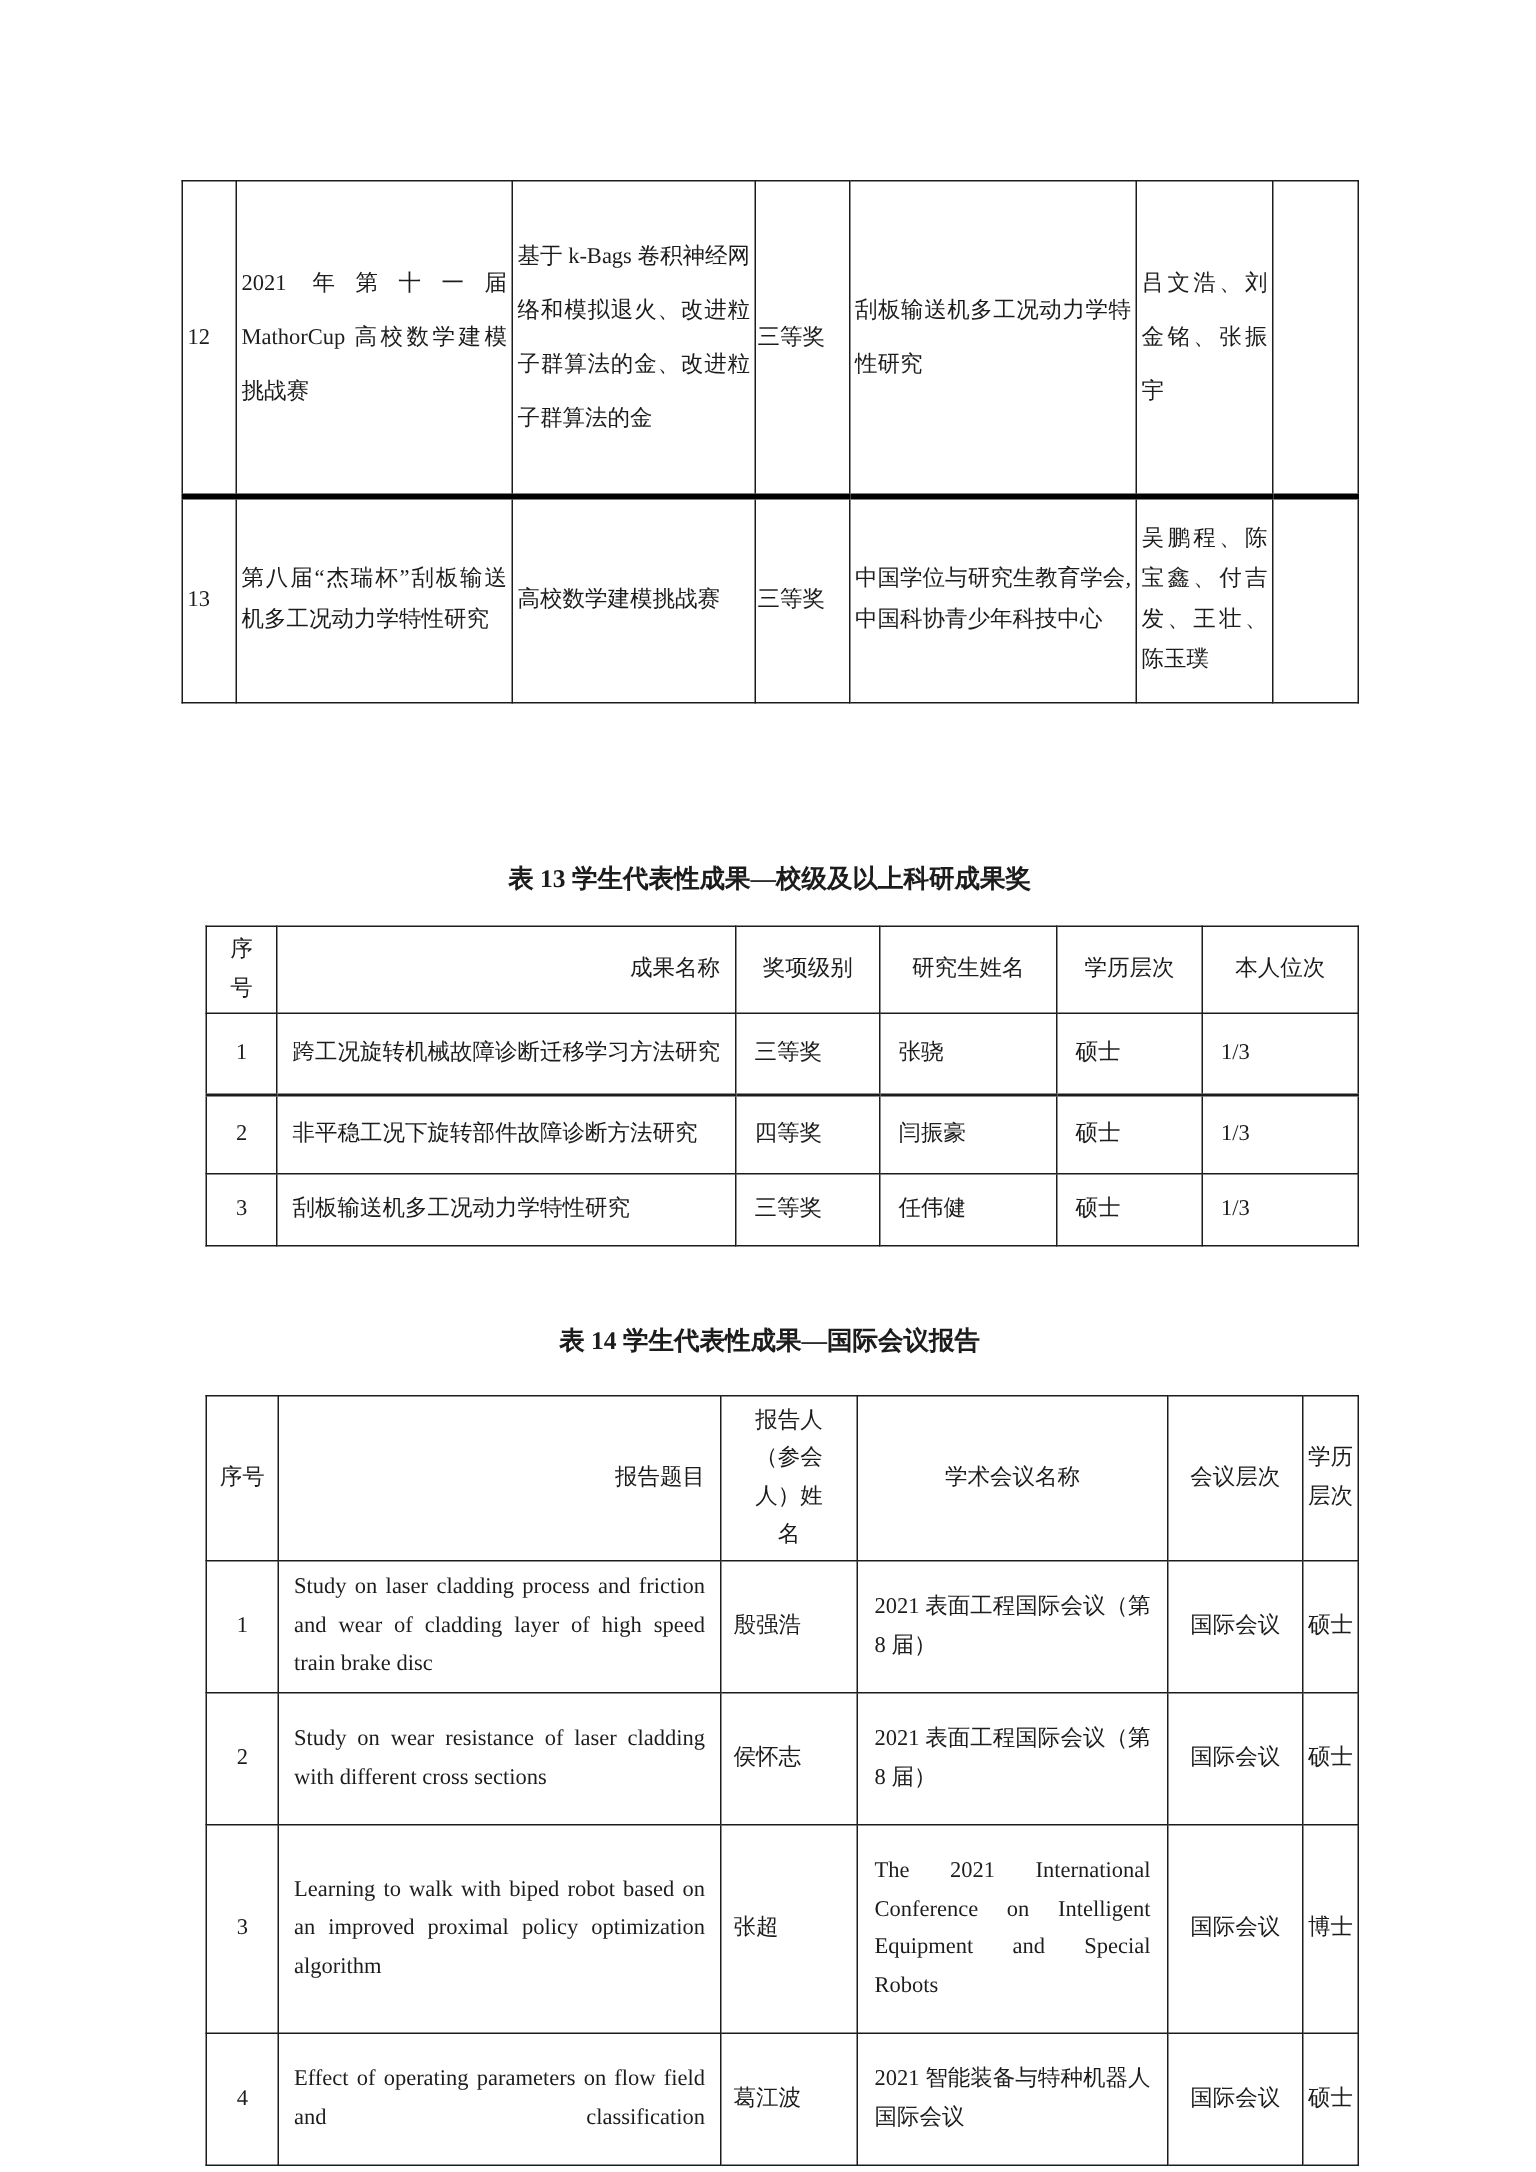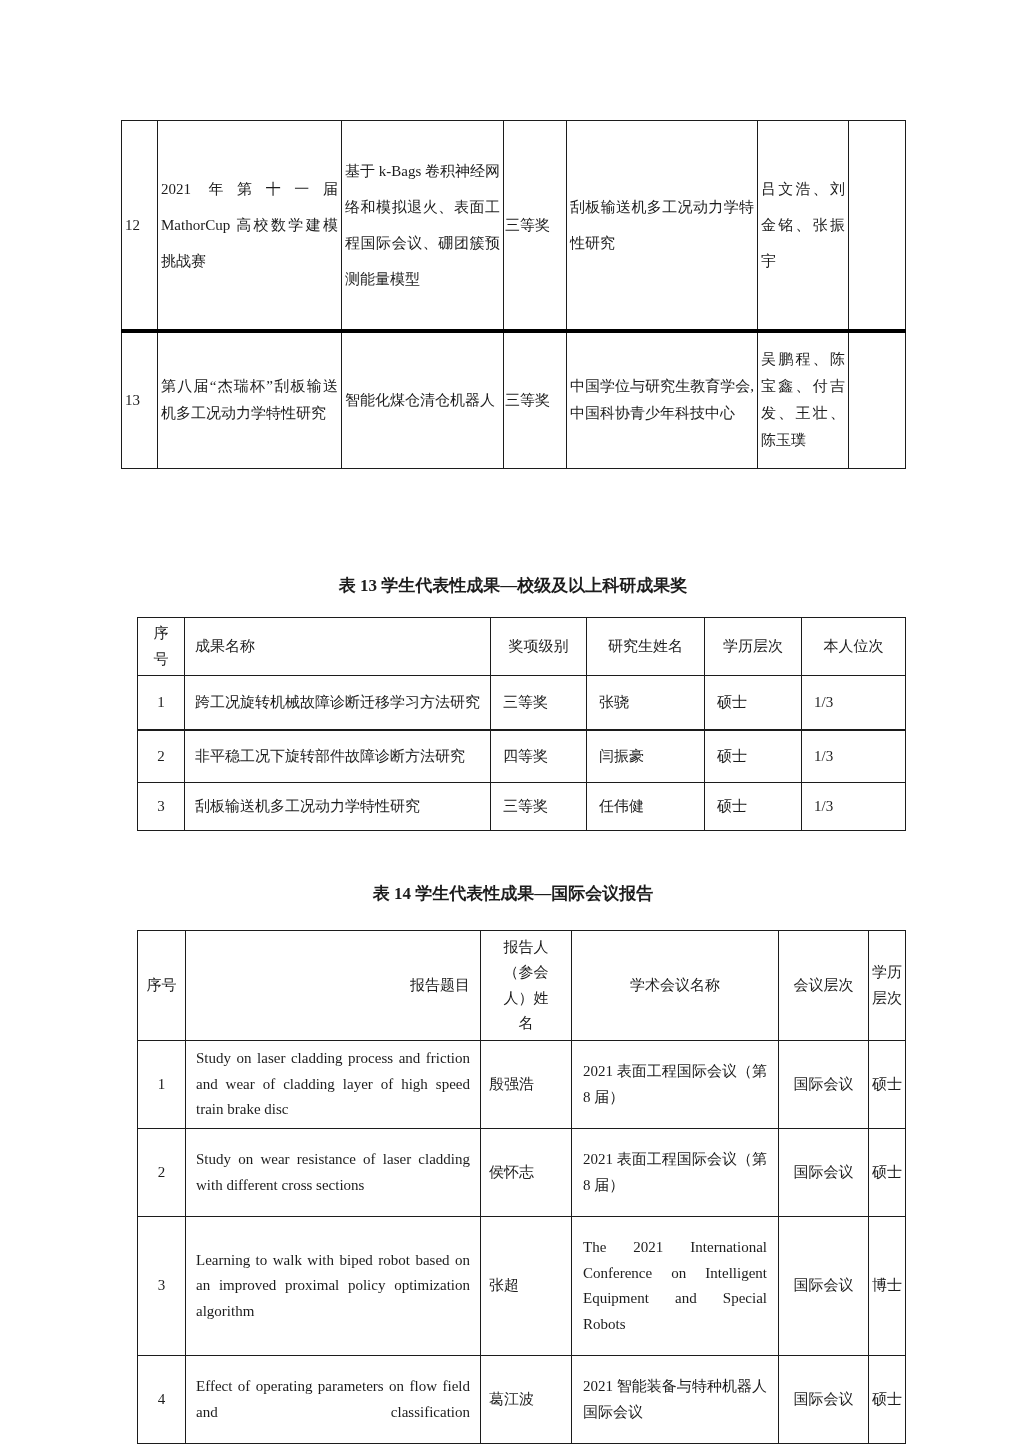--- a/index.html
+++ b/index.html
@@ -37,21 +37,21 @@
   .t13{margin:20px 0 0 137px;width:768px;}
   .t13 td,.t13 th{line-height:1.7;}
   .t13 tr.head{height:58px;}
   .t13 tr.b1{height:54px;}
   .t13 tr.b2{height:53px;}
   .t13 tr.b2 td{border-top:2px solid #1c1c1c;}
   .t13 tr.b3{height:48px;}
   .t13 .cell-seq{text-align:center;padding:2px 1px;}
   .t13 th.cell-seq{padding:2px 15px;}
   .t13 .cell-name{text-align:justify;padding:2px 10px;}
-  .t13 th.cell-name{text-align:left;}
+  .t13 th.cell-name{text-align:right;}
   .t13 .cell-left{text-align:left;padding:2px 12px;}
   .t13 th.cell-left{padding:2px 4px;text-align:center;}
   
   .t14{margin:25px 0 0 137px;width:768px;}
   .t14 td,.t14 th{line-height:1.7;}
   .t14 tr.head{height:110px;}
   .t14 tr.b1{height:80px;}
   .t14 tr.b2{height:52px;}
   .t14 tr.b3{height:110px;}
   .t14 tr.b4{height:53px;}
@@ -80,30 +80,30 @@
       <col style="width:162px">
     <col style="width:63px">
       <col style="width:191px">
       <col style="width:91px">
     <col style="width:57px">
   </colgroup>
   <tbody>
     <tr class="r12">
       <td class="cell-no">12</td>
       <td class="cell-just">2021 年第十一届 MathorCup 高校数学建模挑战赛</td>
-      <td class="cell-just">基于 k-Bags 卷积神经网络和模拟退火、表面工程国际会议、硼团簇预测能量模型</td>
+      <td class="cell-just">基于 k-Bags 卷积神经网络和模拟退火、改进粒子群算法的金、改进粒子群算法的金</td>
       <td class="cell-award">三等奖</td>
       <td class="cell-just">刮板输送机多工况动力学特性研究</td>
       <td class="cell-just">吕文浩、刘金铭、张振宇</td>
       <td></td>
     </tr>
     <tr class="r13">
       <td class="cell-no">13</td>
       <td class="cell-just">第八届“杰瑞杯”刮板输送机多工况动力学特性研究</td>
-      <td class="cell-just">智能化煤仓清仓机器人</td>
+      <td class="cell-just">高校数学建模挑战赛</td>
       <td class="cell-award">三等奖</td>
       <td class="cell-just">中国学位与研究生教育学会,中国科协青少年科技中心</td>
       <td class="cell-just">吴鹏程、陈宝鑫、付吉发、王壮、陈玉璞</td>
       <td></td>
     </tr>
   </tbody>
 </table>
 
 <div class="doc-title title-13">表 13 学生代表性成果—校级及以上科研成果奖</div>
 

